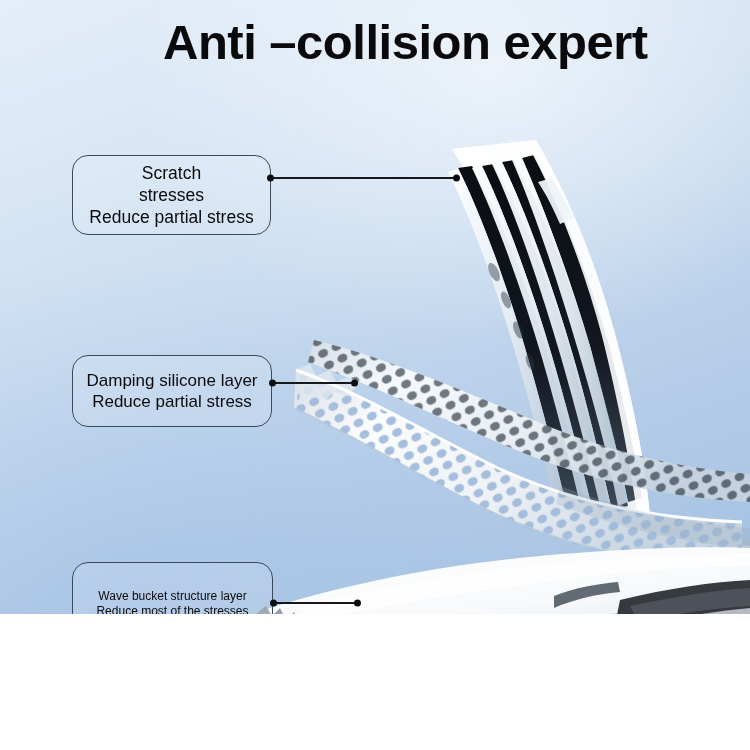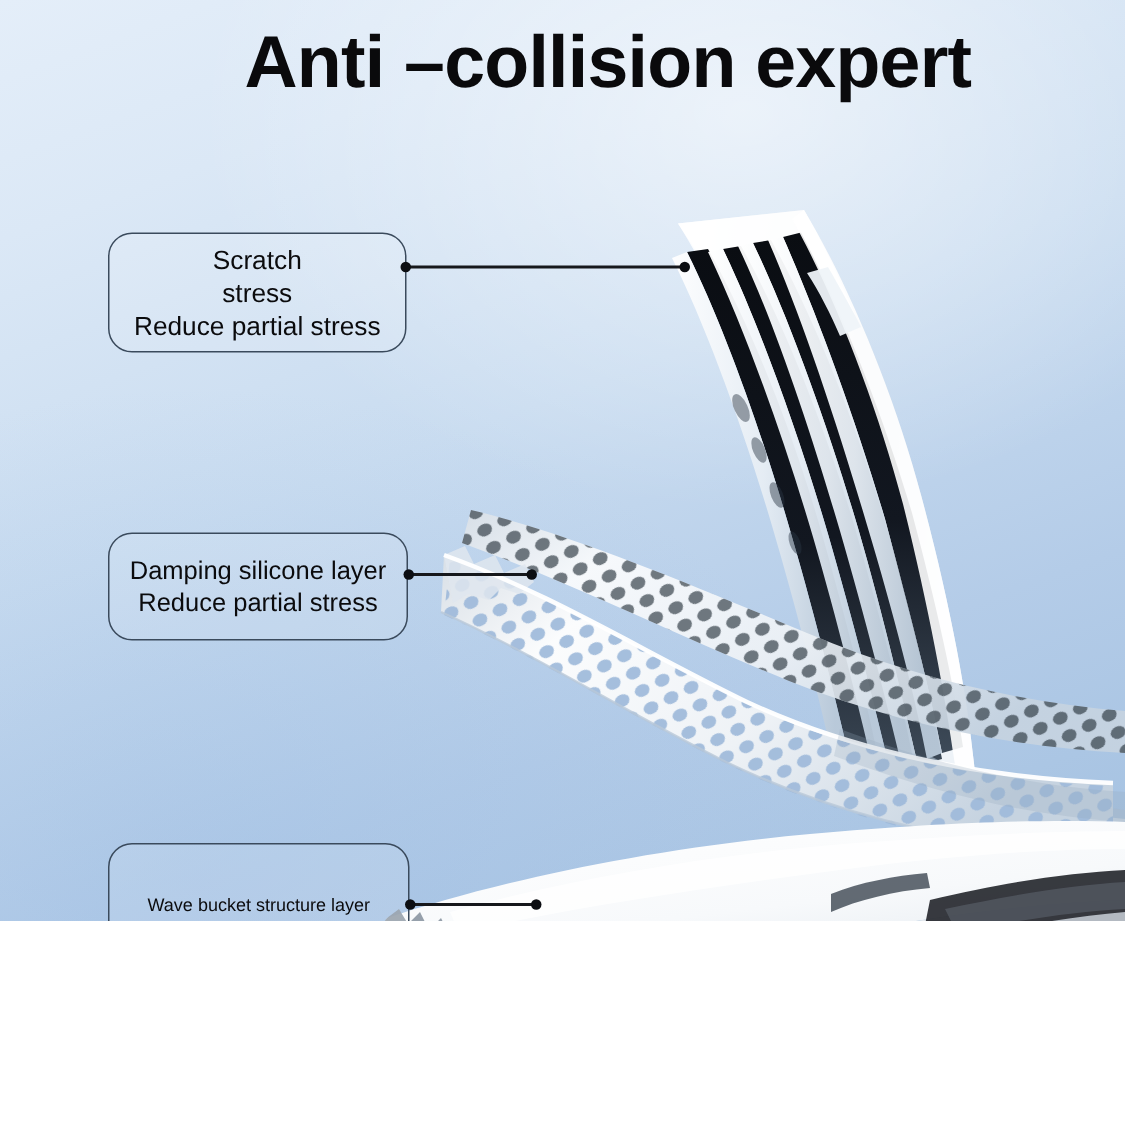--- a/index.html
+++ b/index.html
@@ -260,30 +260,31 @@
       <path d="M630,606 C678,596 716,590 750,588 L750,606 C714,608 674,614 638,622 Z" fill="#68727d" opacity="0.45"></path>
 
       <path d="M596,636 C660,620 706,612 750,608 L750,620 C708,624 662,632 604,646 Z" fill="#e8f1fa" opacity="0.7"></path>
     </g>
   </svg>
 
   <div class="title">Anti –collision expert</div>
 
   <div class="callout" id="callout-1">
     <span class="ln">Scratch</span>
-    <span class="ln">stress</span>
+    <span class="ln">stresses</span>
     <span class="ln">Reduce partial stress</span>
   </div>
 
   <div class="callout" id="callout-2">
     <span class="ln">Damping silicone layer</span>
     <span class="ln">Reduce partial stress</span>
   </div>
 
   <div class="callout" id="callout-3">
     <span class="ln">Wave bucket structure layer</span>
+    <span class="ln">Reduce most of the stresses</span>
   </div>
 
   <div class="leader" id="leader-1"></div>
   <div class="leader" id="leader-2"></div>
   <div class="leader" id="leader-3"></div>
 
 </div>
 
 </body></html>

